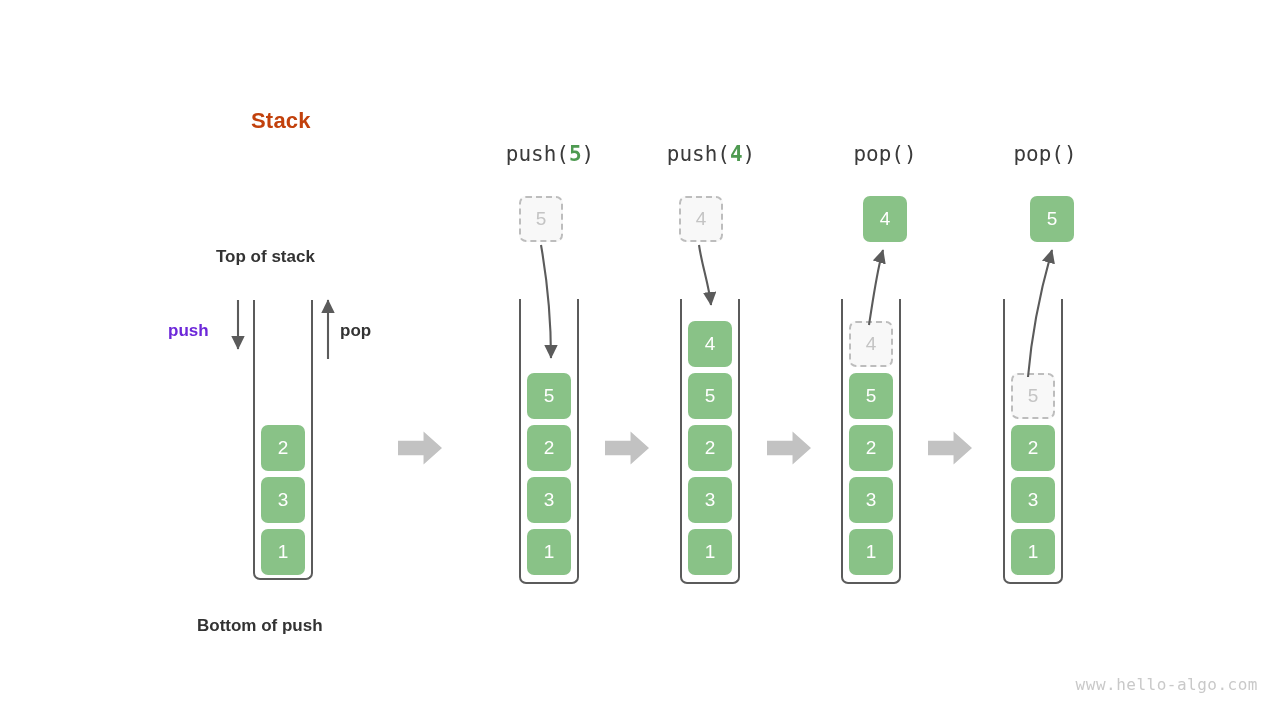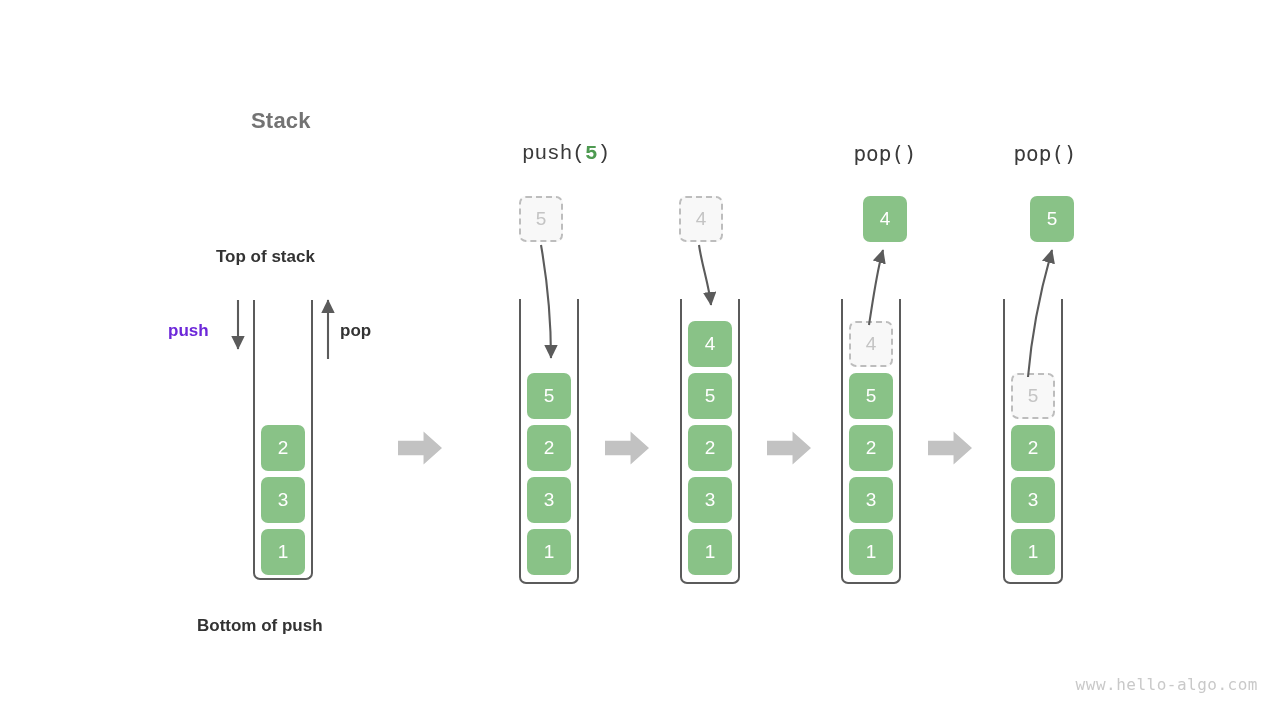--- a/index.html
+++ b/index.html
@@ -21,21 +21,21 @@
     inset: 0;
   }
 
   
   .title-stack {
     position: absolute;
     left: 251px;
     top: 108px;
     font-size: 22px;
     font-weight: bold;
-    color: #737373;
+    color: #c2410c;
     letter-spacing: .2px;
     white-space: nowrap;
   }
   .lbl-top {
     position: absolute;
     left: 216px;
     top: 247px;
     font-size: 17px;
     font-weight: bold;
     color: #333333;
@@ -153,22 +153,25 @@
   <div class="title-stack">Stack</div>
 
   <div class="lbl-top">Top of stack</div>
 
   <div class="lbl-bottom">Bottom of push</div>
 
   <div class="lbl-push">push</div>
 
   <div class="lbl-pop">pop</div>
 
-  <div class="op-header" style="left:476px;font-family:Liberation Mono, monospace;">
+  <div class="op-header" style="left:460px;">
     <span>push(</span><span class="arg">5</span><span>)</span>
+  </div>
+  <div class="op-header" style="left:621px;">
+    <span>push(</span><span class="arg">4</span><span>)</span>
   </div>
   <div class="op-header" style="left:795px;">
     <span>pop(</span><span class="arg"></span><span>)</span>
   </div>
   <div class="op-header" style="left:955px;">
     <span>pop(</span><span class="arg"></span><span>)</span>
   </div>
 
   <div class="column">
     <div class="stack-walls" style="left:253px; top:300px; width:60px; height:280px;"></div>

